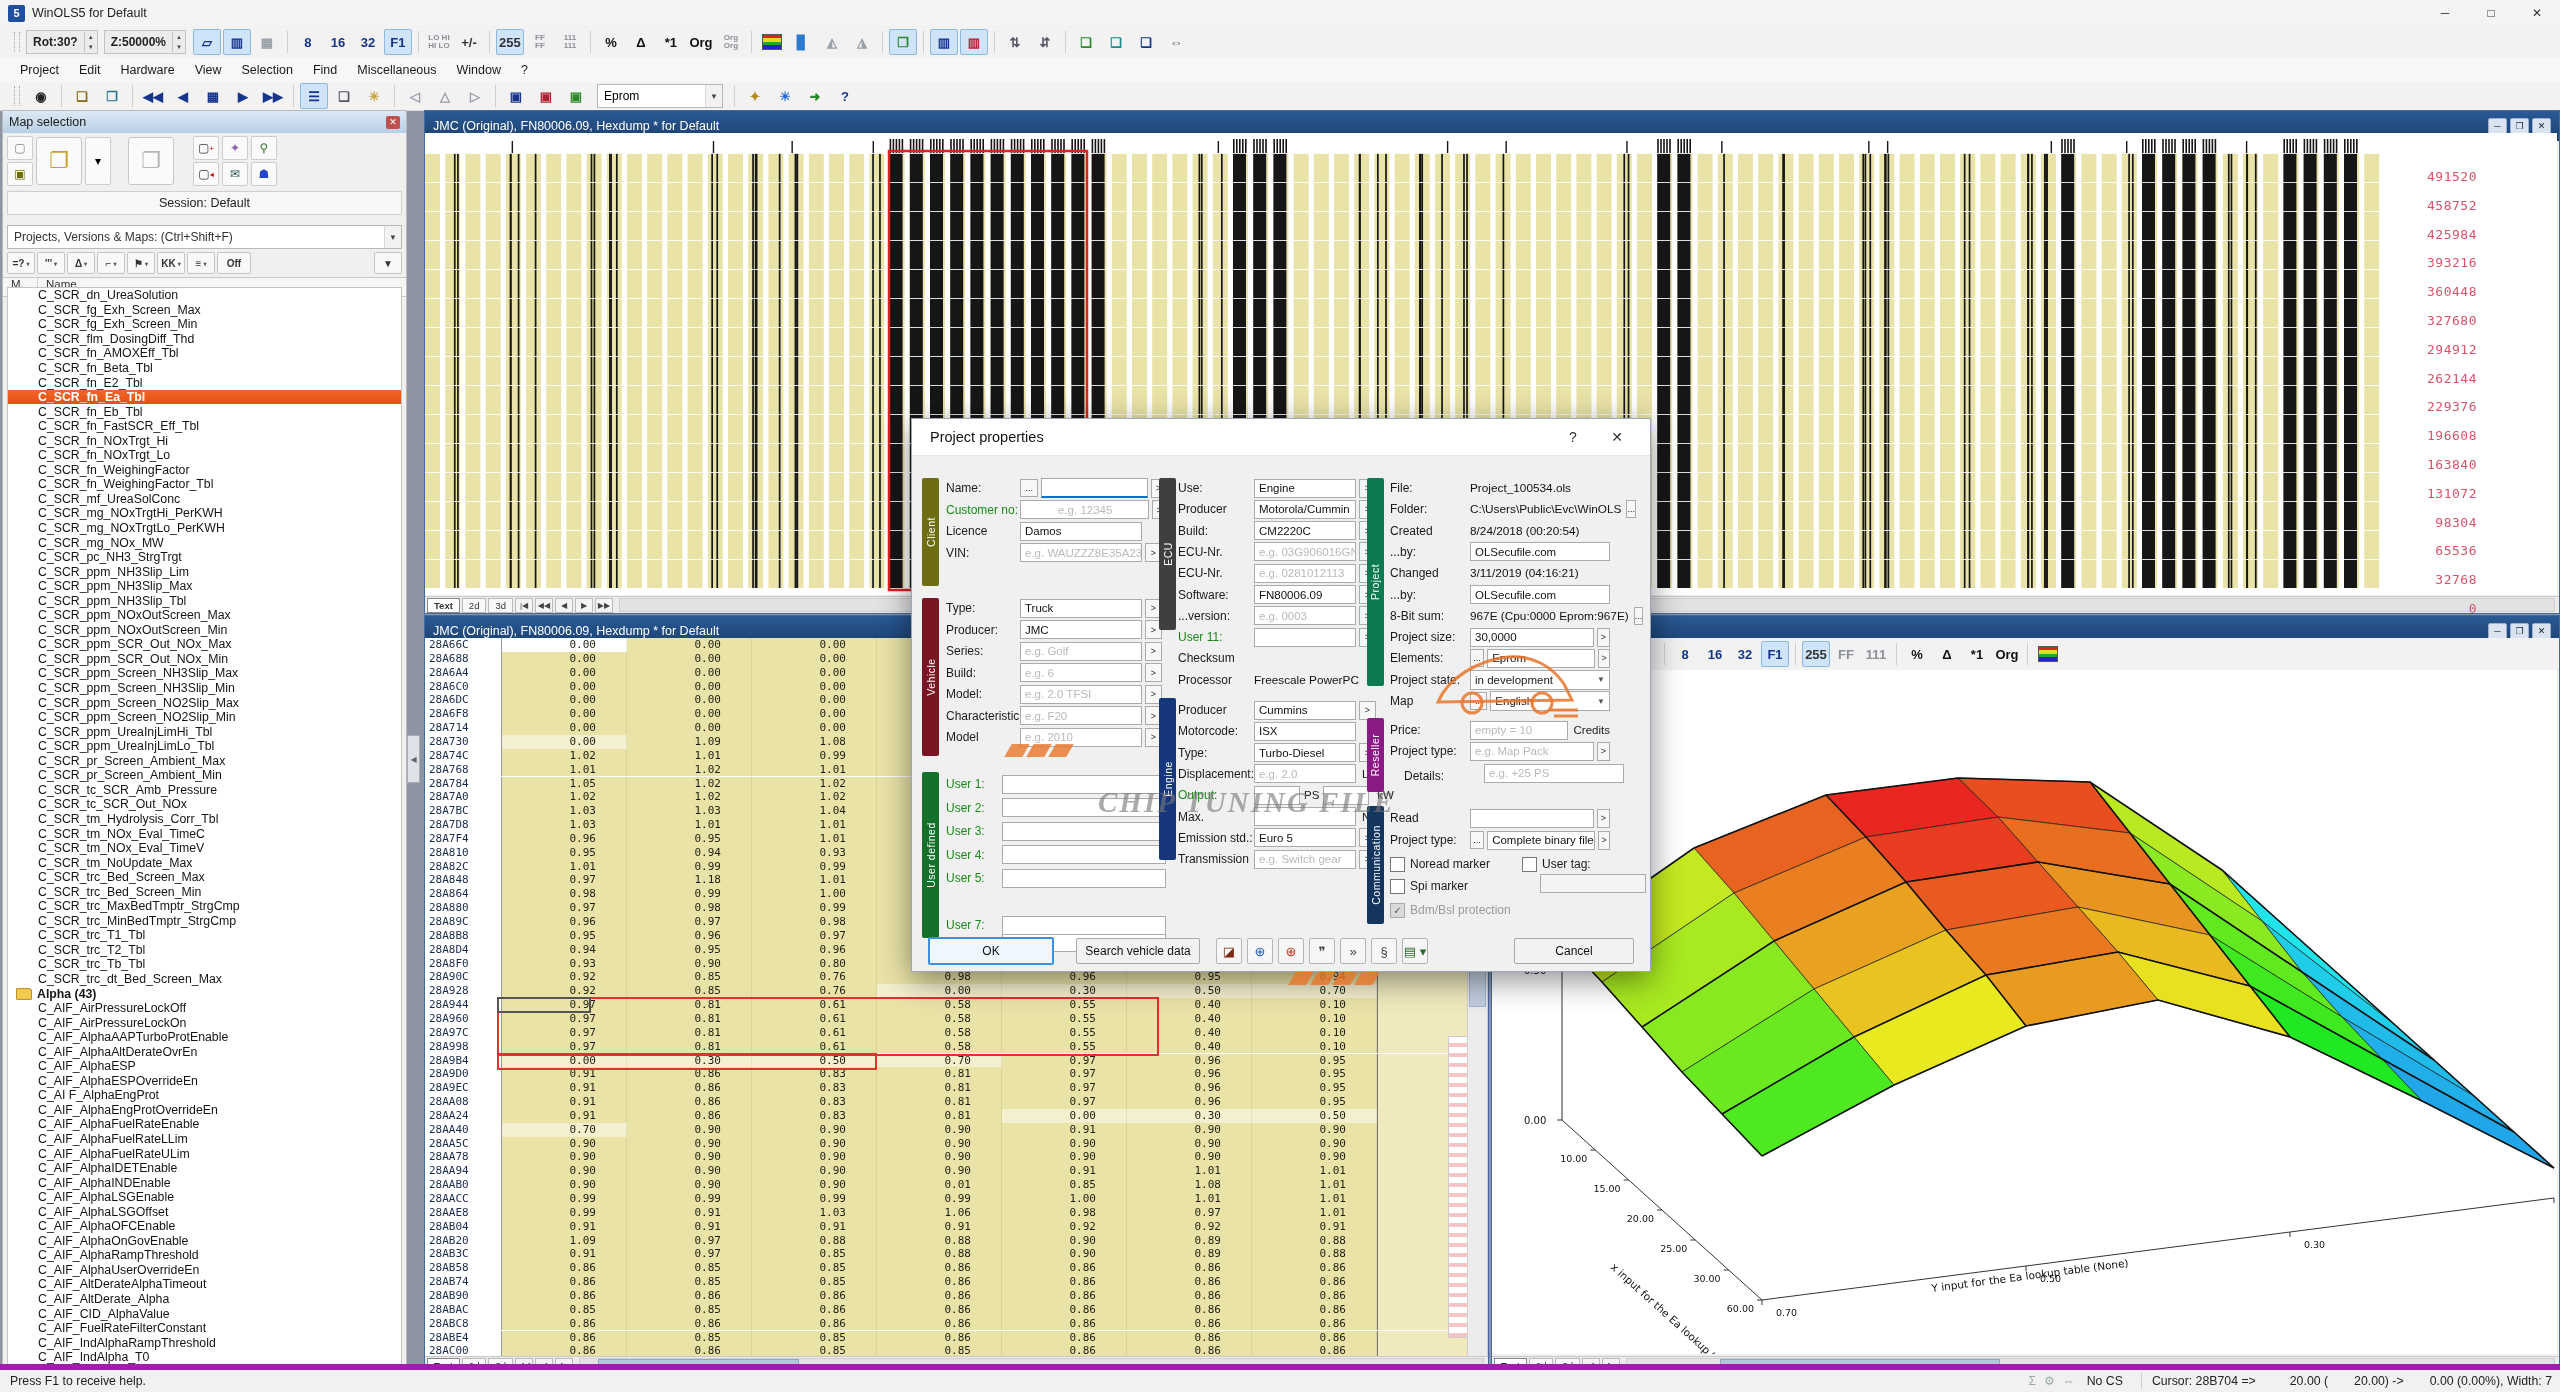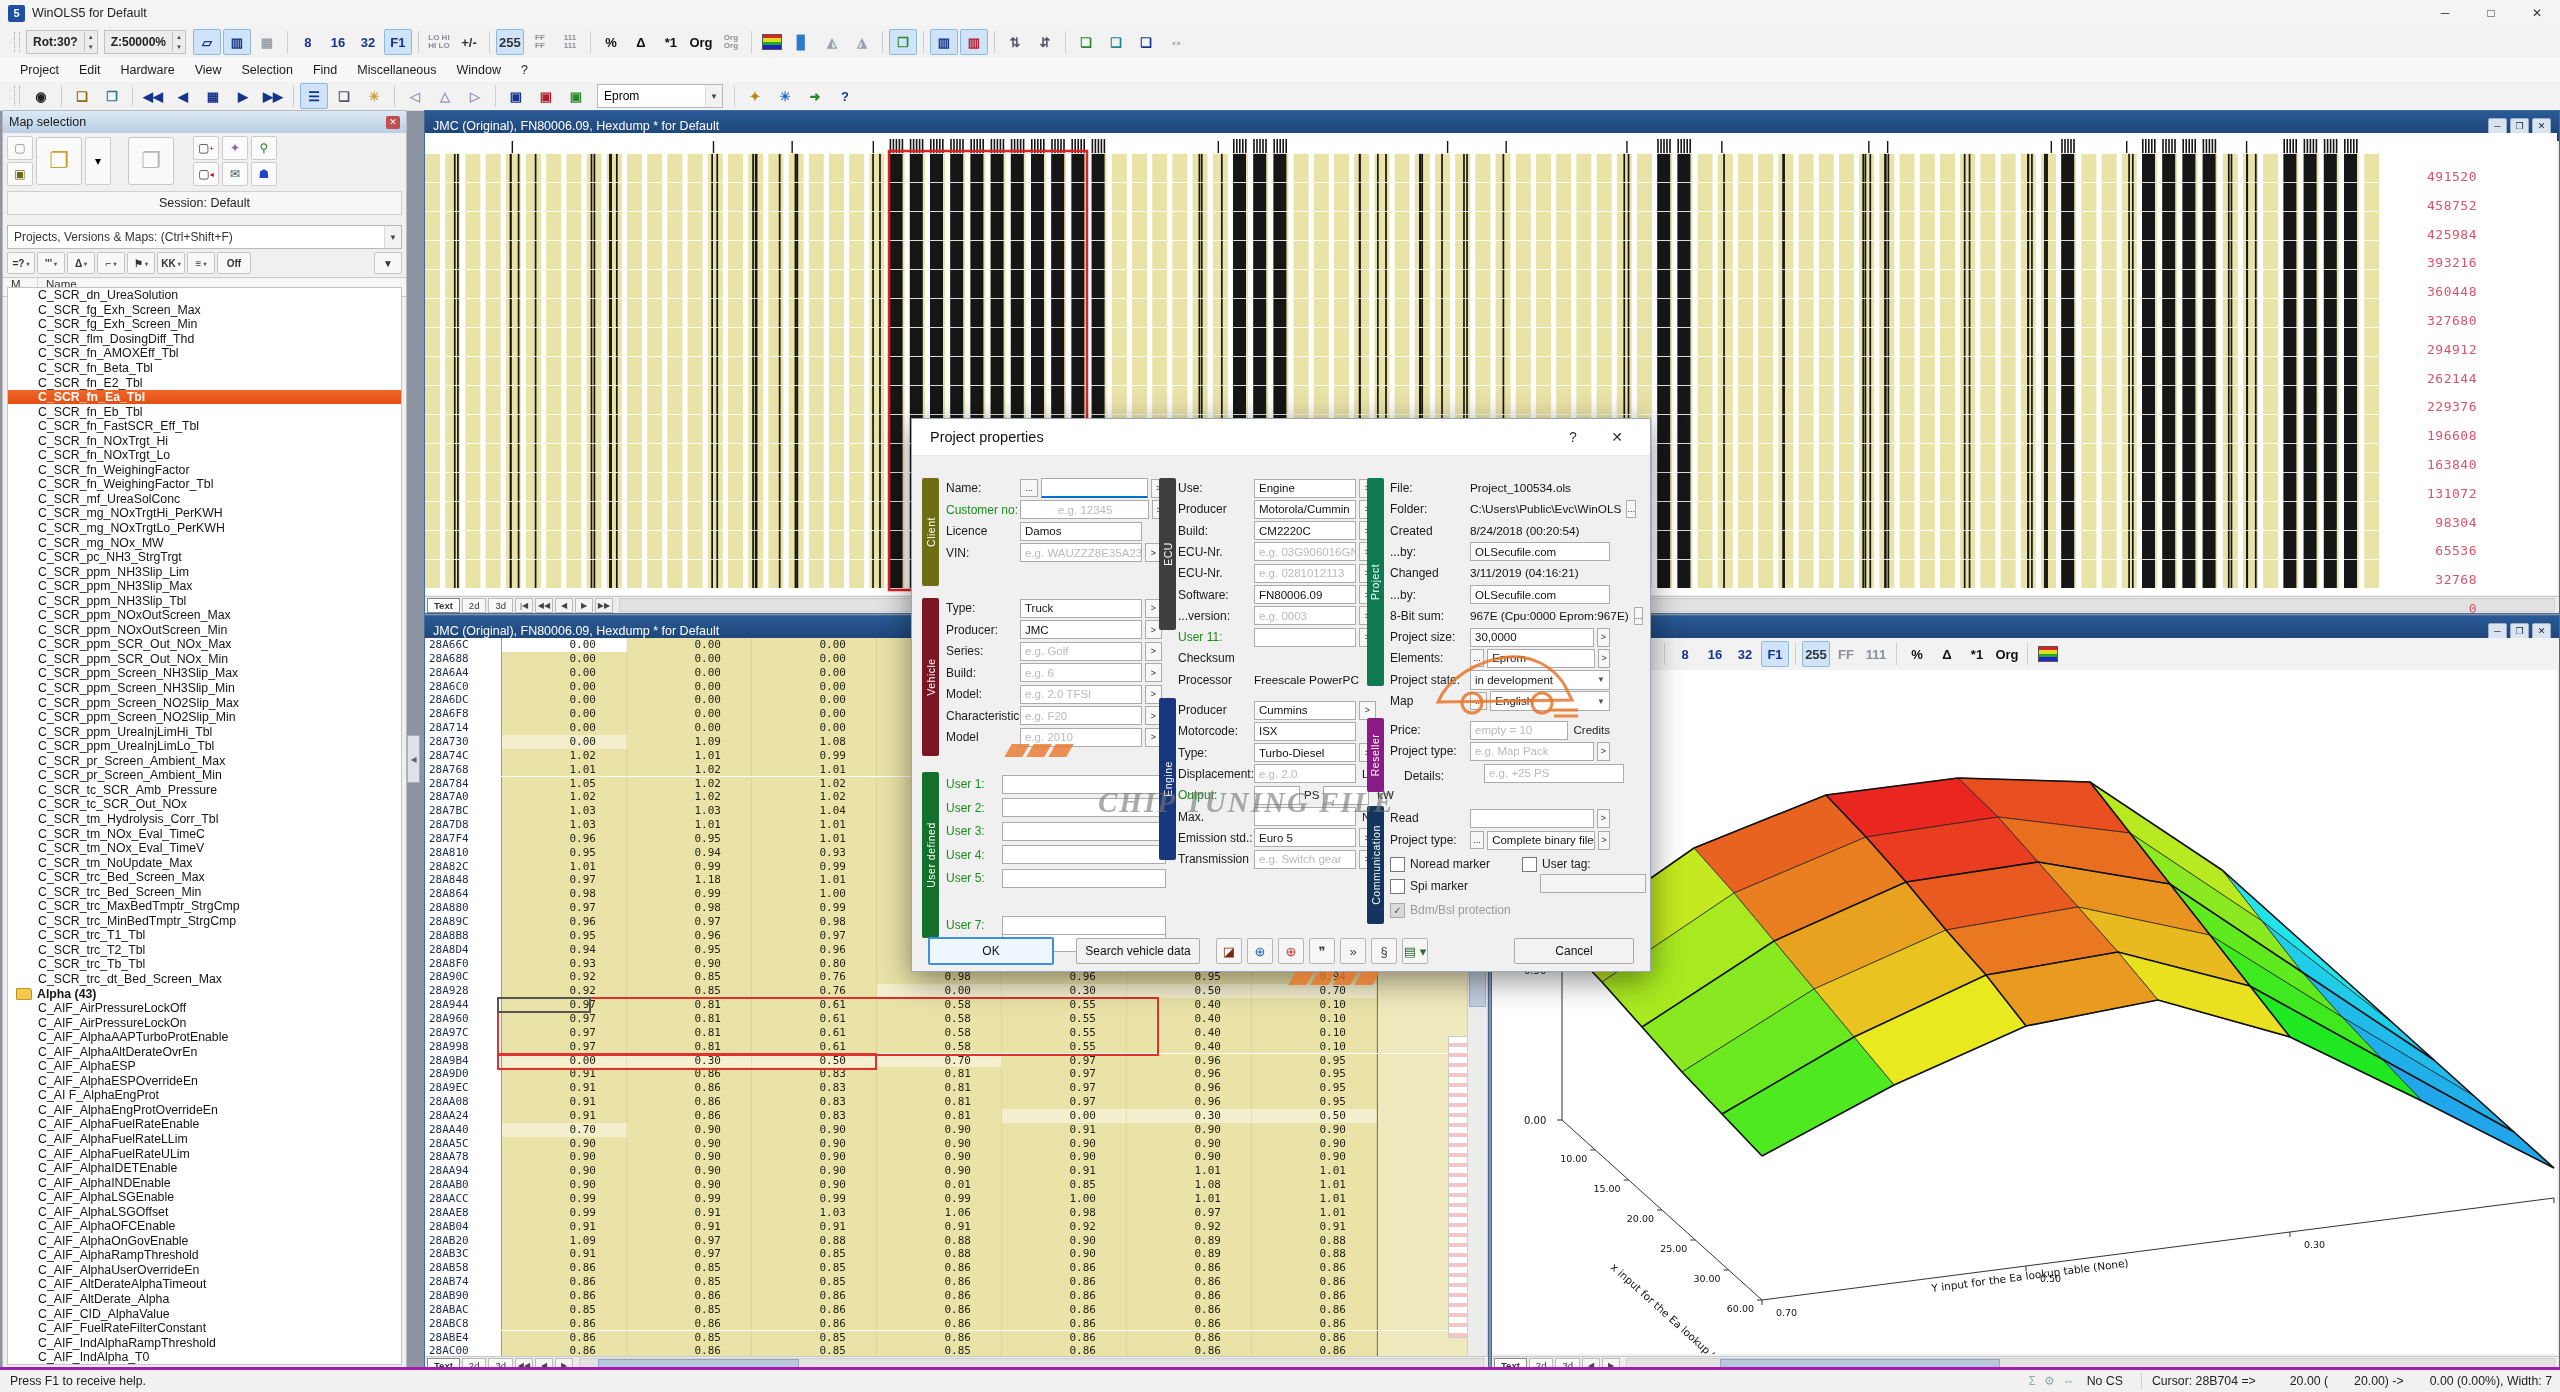--- a/index.html
+++ b/index.html
@@ -91,21 +91,21 @@
   .chk.dis{background:#d9d9d9;border-color:#a9a9a9;}
   .dbtn{height:24px;border:1px solid #a9a9a9;background:#f2f2f2;display:flex;align-items:center;justify-content:center;font-size:12px;color:#111;border-radius:2px;}
   .dbtn.def{border:2px solid #3d8fe0;background:#eef6ff;}
   .dico{width:24px;height:24px;border:1px solid #b5b5b5;background:#f6f6f6;display:flex;align-items:center;justify-content:center;font-size:13px;border-radius:2px;}
   
   .wm1{position:absolute;font-size:47px;font-weight:bold;font-style:italic;color:rgba(105,105,105,.62);letter-spacing:3px;z-index:60;pointer-events:none;font-family:"Liberation Serif",serif;}
   .wm2{position:absolute;font-size:29px;font-weight:bold;font-style:italic;color:rgba(120,120,120,.62);letter-spacing:2px;z-index:60;pointer-events:none;font-family:"Liberation Serif",serif;}
   .chev{position:absolute;z-index:60;display:flex;gap:4px;pointer-events:none;}
   .chev i{width:18px;height:13px;background:rgba(233,118,42,.8);transform:skewX(-30deg);}
   
-  .statusbar{position:absolute;left:0;right:0;bottom:0;height:22px;background:#f1f1f1;border-top:3px solid #a21caf;display:flex;align-items:center;font-size:12.3px;color:#222;}
+  .statusbar{position:absolute;left:0;right:0;bottom:0;height:22px;background:#f1f1f1;border-top:6px solid #a21caf;display:flex;align-items:center;font-size:12.3px;color:#222;}
   .ssep{width:1px;height:16px;background:#cfcfcf;margin:0 10px;}
   .sicon{color:#9aa;font-size:12px;margin:0 4px;}
 </style>
 </head>
 <body>
 
 <div class="root">
 
   <div class="titlebar">
     <div class="appicon">5</div>

